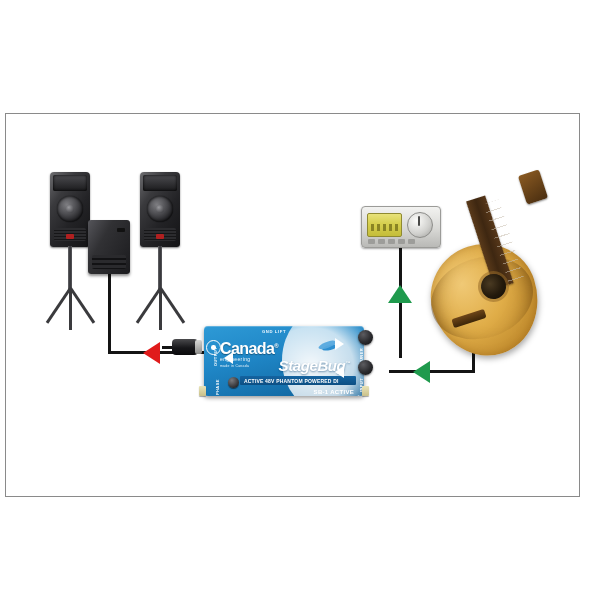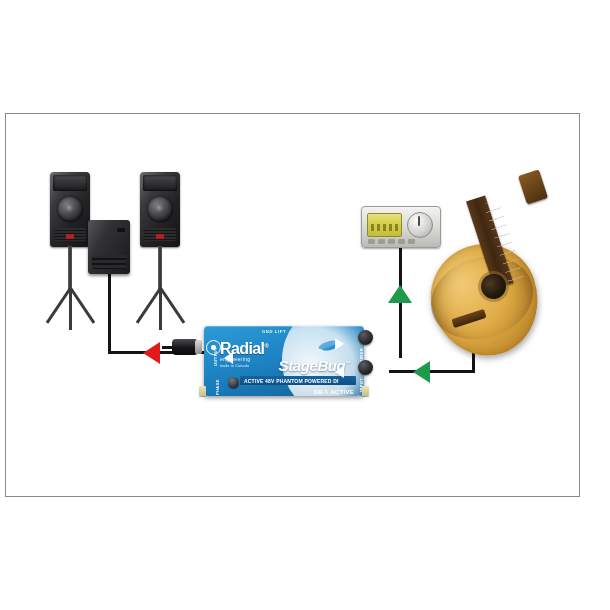--- a/index.html
+++ b/index.html
@@ -238,21 +238,21 @@
 
   <div class="node di" style="left:198px;top:212px;">
 
     <div class="swoosh"></div>
 
     <div class="gndlift">GND LIFT</div>
 
     <div class="target"></div>
 
     <div class="brandwrap">
-      <div class="brand"><span>Radial</span><sup>®</sup></div>
+      <div class="brand"><span>Canada</span><sup>®</sup></div>
       <div class="sub-brand">engineering</div>
       <div class="made">made in Canada</div>
     </div>
 
     <div class="bug">
       <div class="bug-body"></div>
       <div class="bug-wing"></div>
     </div>
 
     <div class="stagebug"><span>StageBug</span><sup>™</sup></div>

